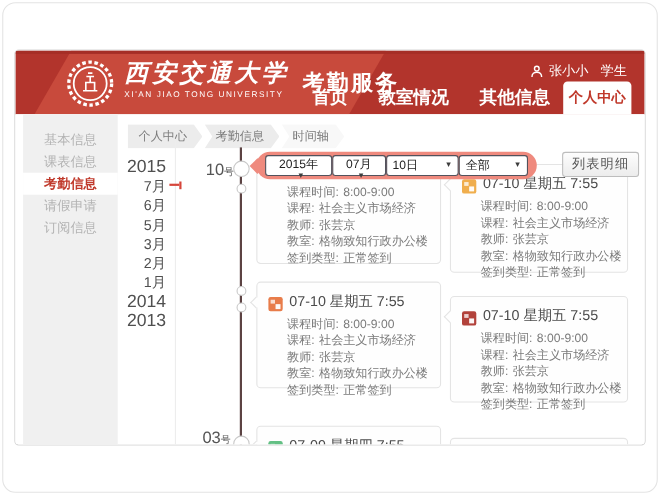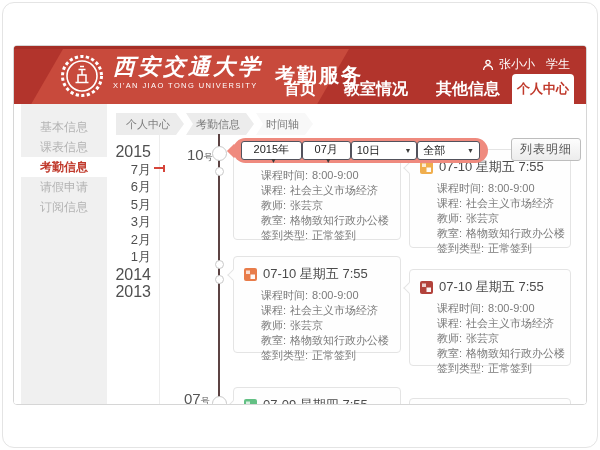--- a/index.html
+++ b/index.html
@@ -88,21 +88,21 @@
 
   .list-detail-btn { position:absolute; left:403px; top:34px; width:70px; height:23px;
                      background:linear-gradient(#fdfdfd,#ececec); border:1px solid #bdbdbd; border-radius:3px;
                      font-size:12px; color:#555; display:flex; align-items:center; justify-content:center;
                      letter-spacing:1px; cursor:pointer; z-index:5; }
 
   
   .card { position:absolute; background:#fefefe; border:1px solid #e4e4e4; border-radius:4px; z-index:2; }
   .card-arrow { position:absolute; left:-5px; top:14px; width:8px; height:8px; background:#fefefe;
                 border-left:1px solid #e4e4e4; border-bottom:1px solid #e4e4e4; transform:rotate(45deg); }
-  .card-header { display:flex; align-items:center; gap:6px; padding:8px 10px 2px 10px; }
+  .card-header { display:flex; align-items:flex-end; gap:6px; padding:8px 10px 2px 10px; }
   .type-icon { width:13px; height:13px; border-radius:2px; flex:0 0 auto; position:relative; }
   .type-icon svg { position:absolute; inset:0; }
   .card-title { font-size:13px; color:#4b4b4b; white-space:nowrap; }
   .card-body { padding:3px 8px 6px 27px; }
   .card.no-header .card-body { padding-top:24px; }
   .field { display:flex; gap:4px; font-size:11px; line-height:15px; color:#7a7a7a; white-space:nowrap; }
 
   .card-r1-l { left:125px; top:39px;  width:168px; height:97px; }
   .card-r1-r { left:301px; top:45px;  width:162px; height:99px; }
   .card-r2-l { left:125px; top:152px; width:168px; height:97px; }
@@ -193,21 +193,21 @@
         <div class="tl-node big" style="top:42px"></div>
         <div class="tl-node small" style="top:63px"></div>
         <div class="tl-node small" style="top:156px"></div>
         <div class="tl-node small" style="top:171px"></div>
         <div class="tl-node big" style="top:292px"></div>
 
         <div class="day-marker" style="left:79px; top:42px;">
           <span class="day-num">10</span><span class="day-suffix">号</span>
         </div>
         <div class="day-marker" style="left:76px; top:286px;">
-          <span class="day-num">07</span><span class="day-suffix">号</span>
+          <span class="day-num">03</span><span class="day-suffix">号</span>
         </div>
 
         <div class="filter-bar">
           <div class="filter-tip"></div>
           <div class="dd dd-year">
             <span>2015年</span>
               <span class="caret">▼</span>
           </div>
           <div class="dd dd-month">
             <span>07月</span>

